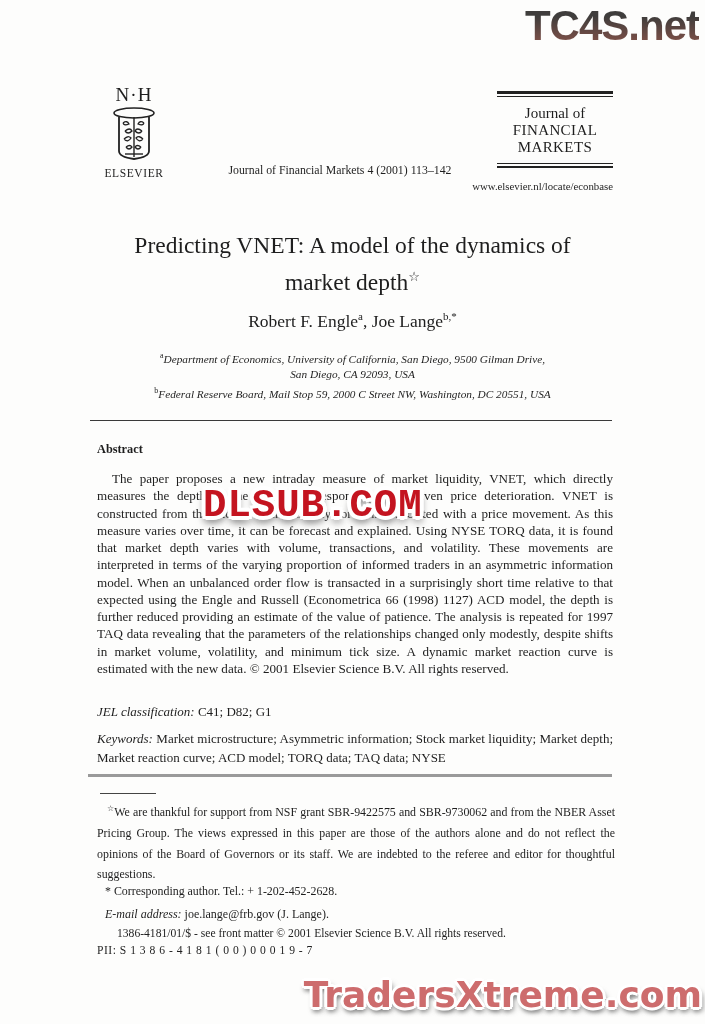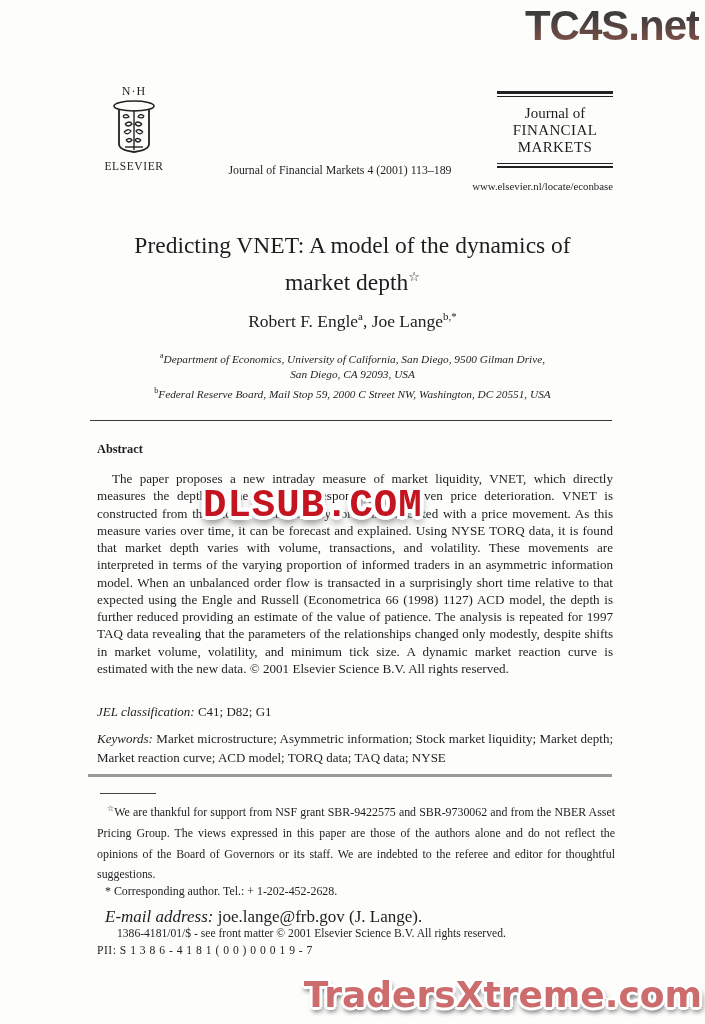--- a/index.html
+++ b/index.html
@@ -32,21 +32,21 @@
     font-family:"DejaVu Sans", sans-serif; font-weight:bold;
     font-size:36px; letter-spacing:0; color:#cd6c6d;
     text-shadow:
       -2px -2px 0 #fff, 2px -2px 0 #fff, -2px 2px 0 #fff, 2px 2px 0 #fff,
       -3px 0 0 #fff, 3px 0 0 #fff, 0 -3px 0 #fff, 0 3px 0 #fff,
       0 5px 4px rgba(90,90,90,.65), 4px 4px 5px rgba(90,90,90,.55);
     z-index:5; white-space:nowrap;margin-left:44px;
   }
   
   .logo{position:absolute; left:99px; top:84px; width:70px; text-align:center;}
-  .logo .nh{font-size:12px; letter-spacing:1px;}
+  .logo .nh{font-size:19px; letter-spacing:1px;}
   .logo svg{display:block; margin:1px auto 2px auto;}
   .logo .elsevier{font-size:11.5px; letter-spacing:.6px;}
   .citation{position:absolute; left:170px; top:163px; width:340px; text-align:center; font-size:11.8px;}
   .masthead{position:absolute; left:497px; top:91px; width:116px; text-align:center;}
   .mh-rule .r1{height:2.5px; background:#222; margin-bottom:2px;}
   .mh-rule .r2{height:1px; background:#222;}
   .mh-rule.flip .r1{height:1px; margin-bottom:2px;}
   .mh-rule.flip .r2{height:2.5px;}
   .mh-text{padding:8px 0 7px 0; font-size:15px; line-height:17px;}
   .mh-text .caps{letter-spacing:.4px;}
@@ -69,21 +69,21 @@
   .abstract-body{position:absolute; left:97px; top:470px; width:516px;
                  font-size:13.1px; line-height:17.25px; text-align:justify; text-indent:15px;}
   .jel{position:absolute; left:97px; top:704px; width:516px; font-size:13px;}
   .keywords{position:absolute; left:97px; top:729px; width:516px; font-size:13px; line-height:19px; text-align:justify;}
   .ital{font-style:italic;}
   
   .fn-thanks{position:absolute; left:97px; top:799px; width:518px;
              font-size:11.9px; line-height:20.8px; text-align:justify; text-indent:10px;}
   .fn-thanks sup{font-size:8px;}
   .fn-corresponding{position:absolute; left:105px; top:884px; font-size:11.9px;}
-  .fn-email{position:absolute; left:105px; top:907px; font-size:17px;text-align:center;}
+  .fn-email{position:absolute; left:105px; top:907px; font-size:12px;text-align:center;}
   
   .imprint-front{position:absolute; left:97px; top:927px; font-size:11.6px;margin-left:20px;}
   .imprint-pii{position:absolute; left:97px; top:944px; font-size:11.6px; letter-spacing:.5px;}
 </style>
 </head>
 <body>
 
 <div class="page">
 
   <div class="wm-top">TC4S.net</div>
@@ -96,21 +96,21 @@
       <ellipse cx="23" cy="6" rx="20" ry="5" fill="none" stroke="#222" stroke-width="1.6"></ellipse>
       <path d="M8 10 L8 44 Q8 50 23 52 Q38 50 38 44 L38 10" fill="none" stroke="#222" stroke-width="1.8"></path>
       <path d="M23 10 L23 50" stroke="#222" stroke-width="1.4"></path>
       <path d="M12 16 q4 -3 6 1 q-5 2 -6 -1 M14 24 q5 -4 7 0 q-4 4 -7 0 M13 32 q4 -4 7 -1 q-3 5 -7 1 M15 40 q4 -3 6 0 q-3 4 -6 0" fill="none" stroke="#222" stroke-width="1.3"></path>
       <path d="M33 16 q-4 -3 -6 1 q5 2 6 -1 M31 24 q-5 -4 -7 0 q4 4 7 0 M32 32 q-4 -4 -7 -1 q3 5 7 1 M30 40 q-4 -3 -6 0 q3 4 6 0" fill="none" stroke="#222" stroke-width="1.3"></path>
       <path d="M14 47 L32 47" stroke="#222" stroke-width="1.4"></path>
     </svg>
     <div class="elsevier">ELSEVIER</div>
   </div>
 
-  <div class="citation">Journal of Financial Markets 4 (2001) 113–189</div>
+  <div class="citation">Journal of Financial Markets 4 (2001) 113–142</div>
 
   <div class="masthead">
     <div class="mh-rule">
         <div class="r1"></div>
         <div class="r2"></div>
       </div>
     <div class="mh-text">
       <div>Journal of</div>
       <div class="caps">FINANCIAL</div>
       <div class="caps">MARKETS</div>

